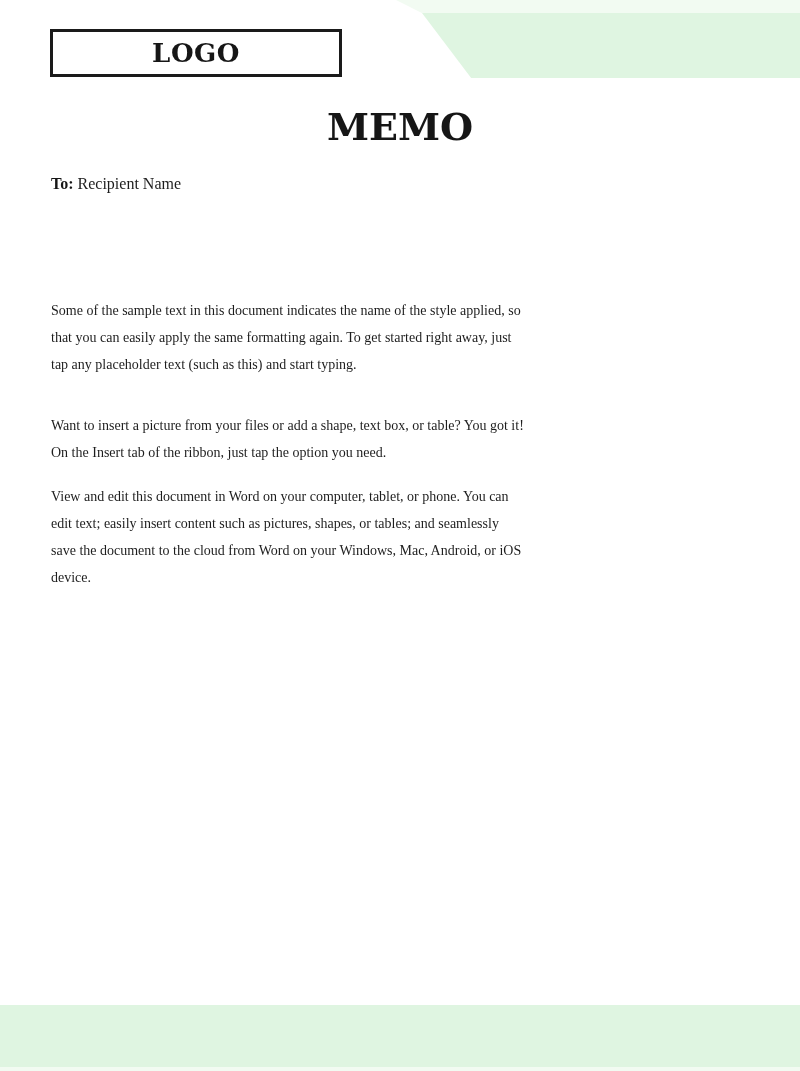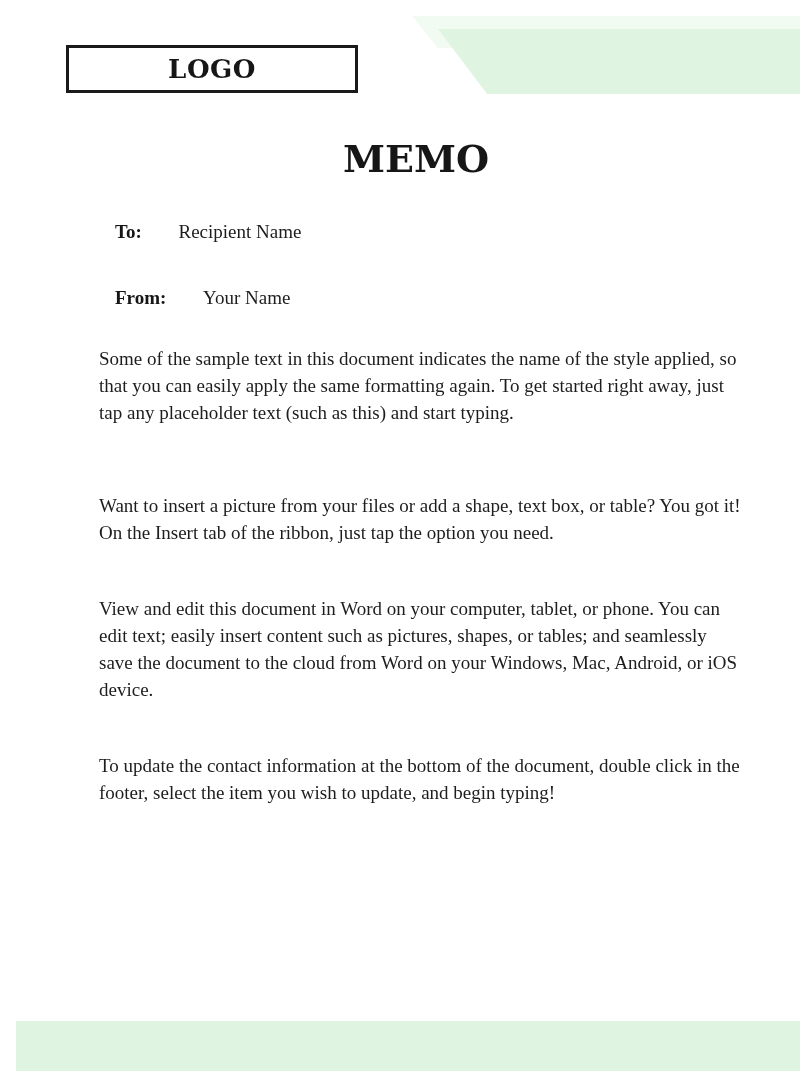--- a/index.html
+++ b/index.html
@@ -2,21 +2,21 @@
 <html style="--band-green: #dff5e1; --band-green-pale: #f2fbf2; --ink: #161616; --text: #1d1d1d; --box-border: #1a1a1a;"><head>
 <meta charset="utf-8">
 <style>
   :root{
     --band-green:#dff5e1;
     --band-green-pale:#f2fbf2;
     --ink:#161616;
     --text:#1d1d1d;
     --box-border:#1a1a1a;
   }
-  *{margin:0;padding:16px;box-sizing:border-box;}
+  *{margin:0;padding:0;box-sizing:border-box;}
   html,body{width:800px;height:1071px;}
   body{
     position:relative;
     background:#ffffff;
     overflow:hidden;
     font-family:"Liberation Serif", serif;
     color:var(--text);
   }
   
   .band-top-pale{
@@ -52,28 +52,28 @@
   .memo-title{
     position:absolute;left:0;top:104px;width:800px;
     text-align:center;
     font-family:"DejaVu Serif","Liberation Serif",serif;
     font-weight:bold;font-size:38px;line-height:46px;
     color:var(--ink);
   }
   
   .meta{
     position:absolute;left:51px;top:167px;
-    font-size:19px;line-height:34px;
+    font-size:16px;line-height:34px;
   }
   .meta-label{font-weight:bold;color:var(--ink);}
   .meta-value{white-space:pre-wrap;color:var(--text);}
   
   .body-text{
     position:absolute;left:51px;top:297px;width:712px;
-    font-size:19px;line-height:27px;
+    font-size:14px;line-height:27px;
   }
   .body-text p{
     white-space:pre-line;
     margin:0 0 17px 0;
   }
   .body-text p.lead{margin-bottom:34px;}
 </style>
 </head>
 <body>
 
@@ -85,30 +85,25 @@
 <div class="logo-box">
   <span class="logo-text">LOGO</span>
 </div>
 
 <h1 class="memo-title">MEMO</h1>
 
 <div class="meta">
   <div class="meta-line">
     <span class="meta-label">To:</span> <span class="meta-value">Recipient Name</span>
   </div>
-  <div class="meta-line">
-    <span class="meta-label">From:</span> <span class="meta-value">Your Name</span>
-  </div>
 </div>
 
 <div class="body-text">
   <p class="lead">Some of the sample text in this document indicates the name of the style applied, so
 that you can easily apply the same formatting again. To get started right away, just
 tap any placeholder text (such as this) and start typing.</p>
   <p>Want to insert a picture from your files or add a shape, text box, or table? You got it!
 On the Insert tab of the ribbon, just tap the option you need.</p>
   <p>View and edit this document in Word on your computer, tablet, or phone. You can
 edit text; easily insert content such as pictures, shapes, or tables; and seamlessly
 save the document to the cloud from Word on your Windows, Mac, Android, or iOS
 device.</p>
-  <p>To update the contact information at the bottom of the document, double click in the
-footer, select the item you wish to update, and begin typing!</p>
 </div>
 
 </body></html>

